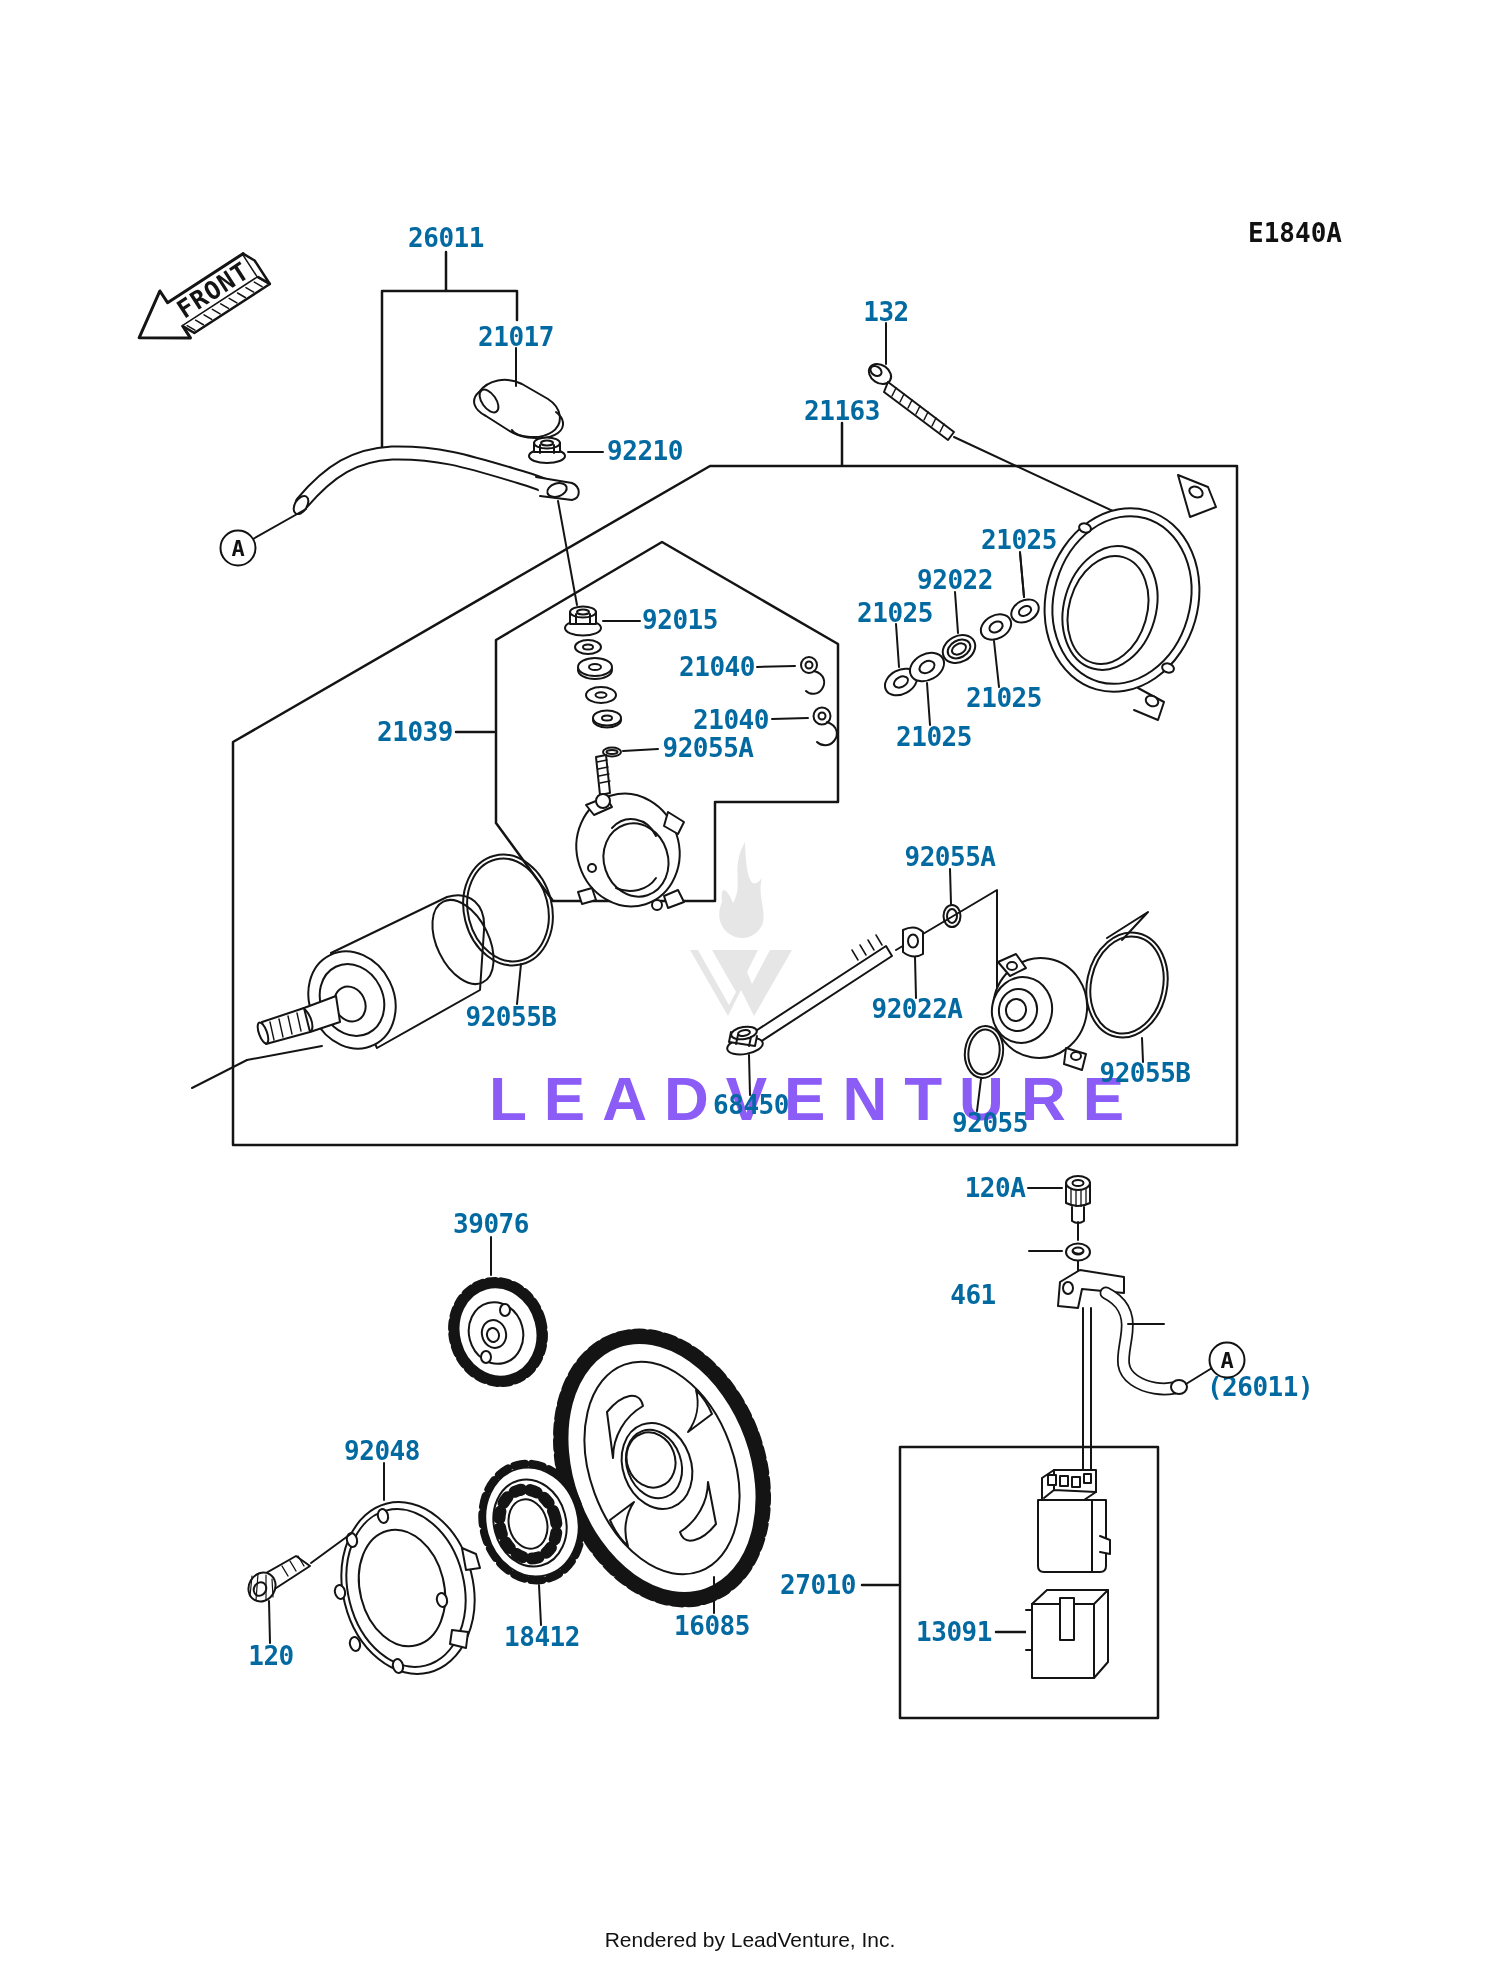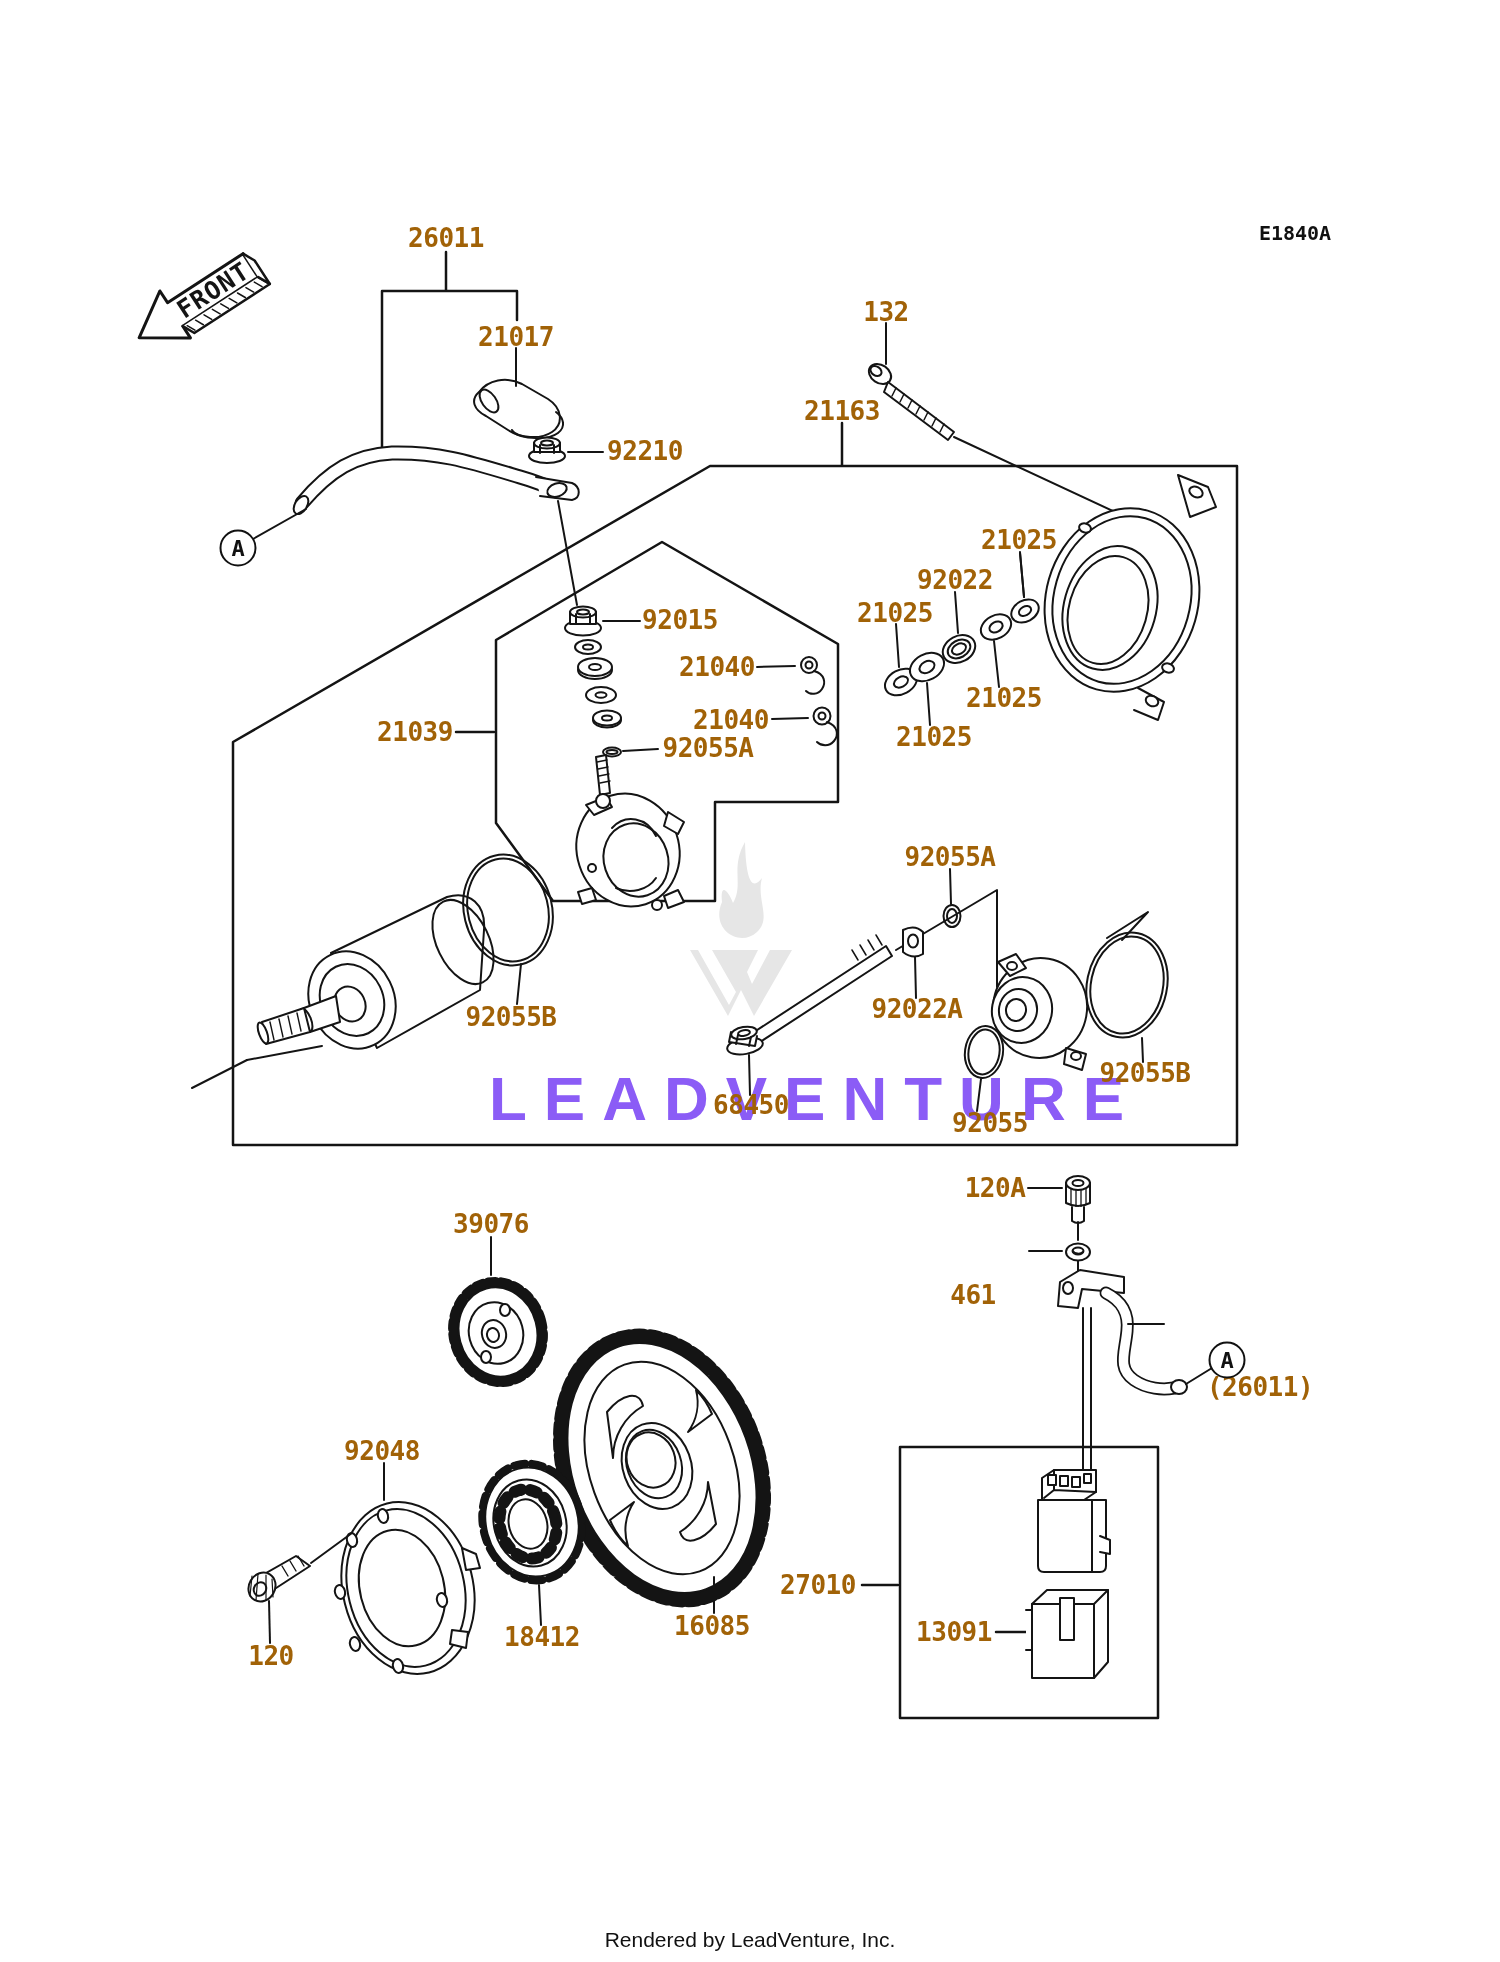--- a/index.html
+++ b/index.html
@@ -2,26 +2,26 @@
 <html><head>
 <meta charset="utf-8">
 <style>
   html,body{margin:0;padding:0;background:#ffffff;}
   #canvas{position:relative;width:1500px;height:1962px;background:#ffffff;overflow:hidden;
           font-family:"DejaVu Sans Mono", monospace;}
   #art{position:absolute;left:0;top:0;}
   .part-label{
     position:absolute;transform:translate(-50%,-50%);
     font-family:"DejaVu Sans Mono", monospace;font-weight:bold;
-    font-size:26px;letter-spacing:-0.5px;color:#a16207;white-space:nowrap;line-height:1;
+    font-size:26px;letter-spacing:-0.5px;color:#0369a1;white-space:nowrap;line-height:1;
   }
   .diagram-code{
     position:absolute;transform:translate(-50%,-50%);
     font-family:"DejaVu Sans Mono", monospace;font-weight:bold;
-    font-size:20px;color:#111;white-space:nowrap;
+    font-size:26px;color:#111;white-space:nowrap;
   }
   .callout{
     position:absolute;transform:translate(-50%,-50%);
     width:33px;height:33px;border:2.5px solid #111;border-radius:50%;
     display:flex;align-items:center;justify-content:center;
     font-family:"DejaVu Sans Mono", monospace;font-weight:bold;font-size:22px;color:#111;
     background:#fff;
   }
   .watermark-text{
     position:absolute;transform:translate(-50%,-50%);

